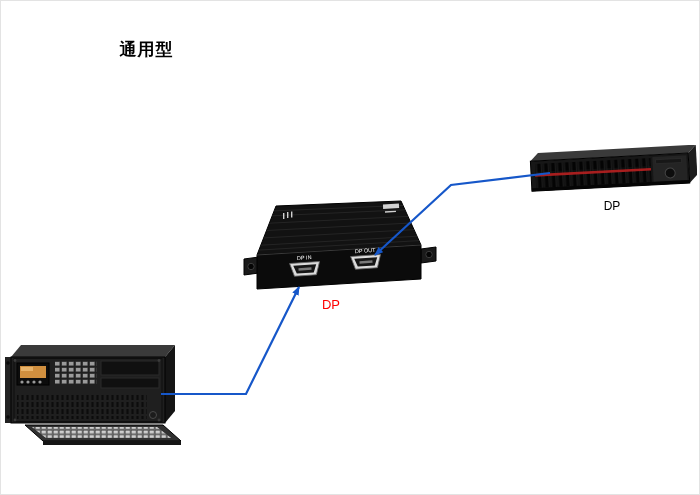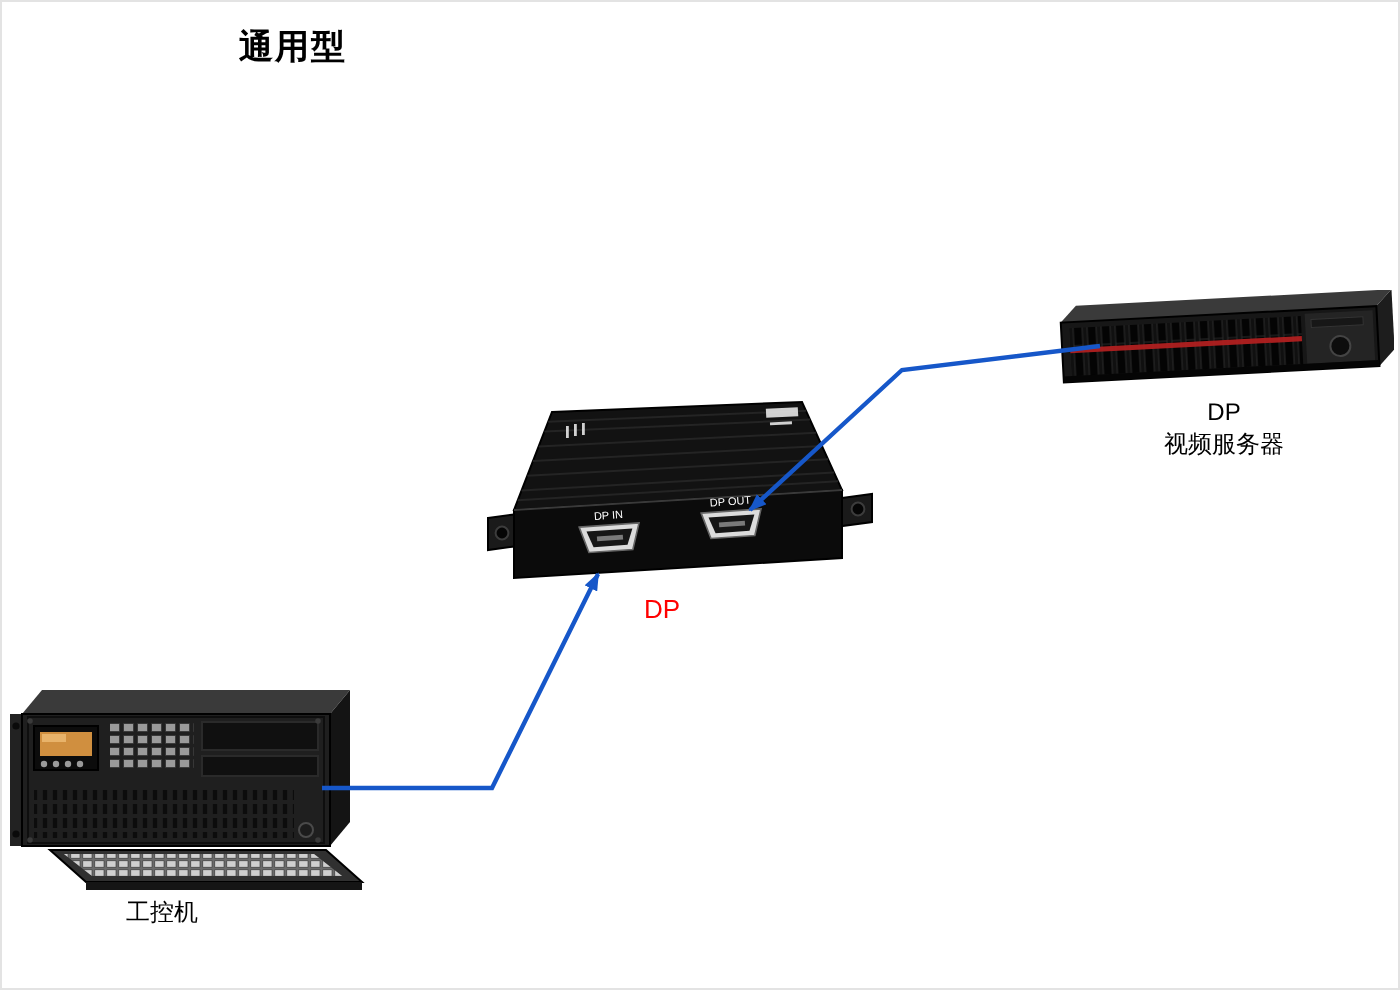--- a/index.html
+++ b/index.html
@@ -1,20 +1,20 @@
 <!DOCTYPE html>
 <html><head>
 <meta charset="utf-8">
 <style>
   * { margin:0; padding:0; box-sizing:border-box; }
   html,body { background:#fff; font-family:"Liberation Sans", sans-serif; }
   .canvas { position:relative; width:700px; height:495px; background:#ffffff;
             border:1px solid #e3e3e3; overflow:hidden; }
   .abs { position:absolute; }
-  .title { left:28px; top:10px; width:235px; text-align:center; color:#000;
+  .title { left:28px; top:36px; width:235px; text-align:center; color:#000;
            font-weight:bold; font-size:17px; line-height:26px; letter-spacing:1px; }
   .dev-label { font-size:12px; color:#000; text-align:center; line-height:16px; }
   .caption-red { color:#ff0000; font-size:13px; text-align:center; line-height:17px; }
   .server-wrap  { left:528px; top:144px; width:168px; height:56px; }
   .repeater-wrap{ left:236px; top:196px; width:200px; height:106px; }
   .ipc-wrap     { left:4px;  top:330px; width:184px; height:120px; }
   .server-label   { left:556px; top:197px; width:110px; }
   .repeater-label { left:268px; top:295px; width:124px; }
   .ipc-label      { left:20px;  top:447px; width:120px; }
   .cables { left:0; top:0; width:700px; height:495px; pointer-events:none; }
@@ -46,21 +46,20 @@
         <rect x="6" y="25" width="116" height="2.6" fill="#b02020" opacity="0.95"></rect>
         <rect x="124" y="14" width="34" height="25" fill="#242424"></rect>
         <rect x="127" y="17" width="26" height="4" fill="#171717" stroke="#333333" stroke-width="0.5"></rect>
         <circle cx="141" cy="31" r="5" fill="#0d0d0d" stroke="#444444"></circle>
         <rect x="2" y="39" width="158" height="3" fill="#050505"></rect>
       </g>
     </svg>
   </div>
   <div class="abs dev-label server-label">
     <div>DP</div>
-    <div>视频服务器</div>
   </div>
 
   <div class="abs repeater-wrap">
     <svg width="200" height="106" viewBox="0 0 200 106">
 
       <polygon points="39,9 164,4 184,48 20,58" fill="#121212" stroke="#000000"></polygon>
       <g stroke="#242424" stroke-width="1">
         <line x1="37.1" y1="13.9" x2="166" y2="8.4"></line>
         <line x1="35.2" y1="18.8" x2="168" y2="12.8"></line>
         <line x1="32.4" y1="26.2" x2="171" y2="19.4"></line>
@@ -150,23 +149,20 @@
         <circle cx="10" cy="89" r="1.4"></circle>
           <circle cx="154" cy="89" r="1.4"></circle>
       </g>
 
       <polygon points="20,94 158,94 176,110 38,110" fill="#303030" stroke="#000000"></polygon>
       <polygon points="27,96 152,96 166,107 41,107" fill="#6b6b6b"></polygon>
       <polygon points="27,96 152,96 166,107 41,107" fill="url(#kbKeys)"></polygon>
       <polygon points="38,110 176,110 176,114 38,114" fill="#151515"></polygon>
     </svg>
   </div>
-  <div class="abs dev-label ipc-label">
-    <div>工控机</div>
-  </div>
 
   <svg class="abs cables" width="700" height="495" viewBox="0 0 700 495">
     <defs>
       <marker id="arrowBlue" markerWidth="9" markerHeight="7" refX="8" refY="3.5" orient="auto" markerUnits="userSpaceOnUse">
         <path d="M0,0 L9,3.5 L0,7 Z" fill="#1657c9"></path>
       </marker>
     </defs>
     <path class="cable" d="M 549 172 L 450 184 L 374 254" marker-end="url(#arrowBlue)"></path>
     <path class="cable" d="M 160 393 L 245 393 L 298 286" marker-end="url(#arrowBlue)"></path>
   </svg>

